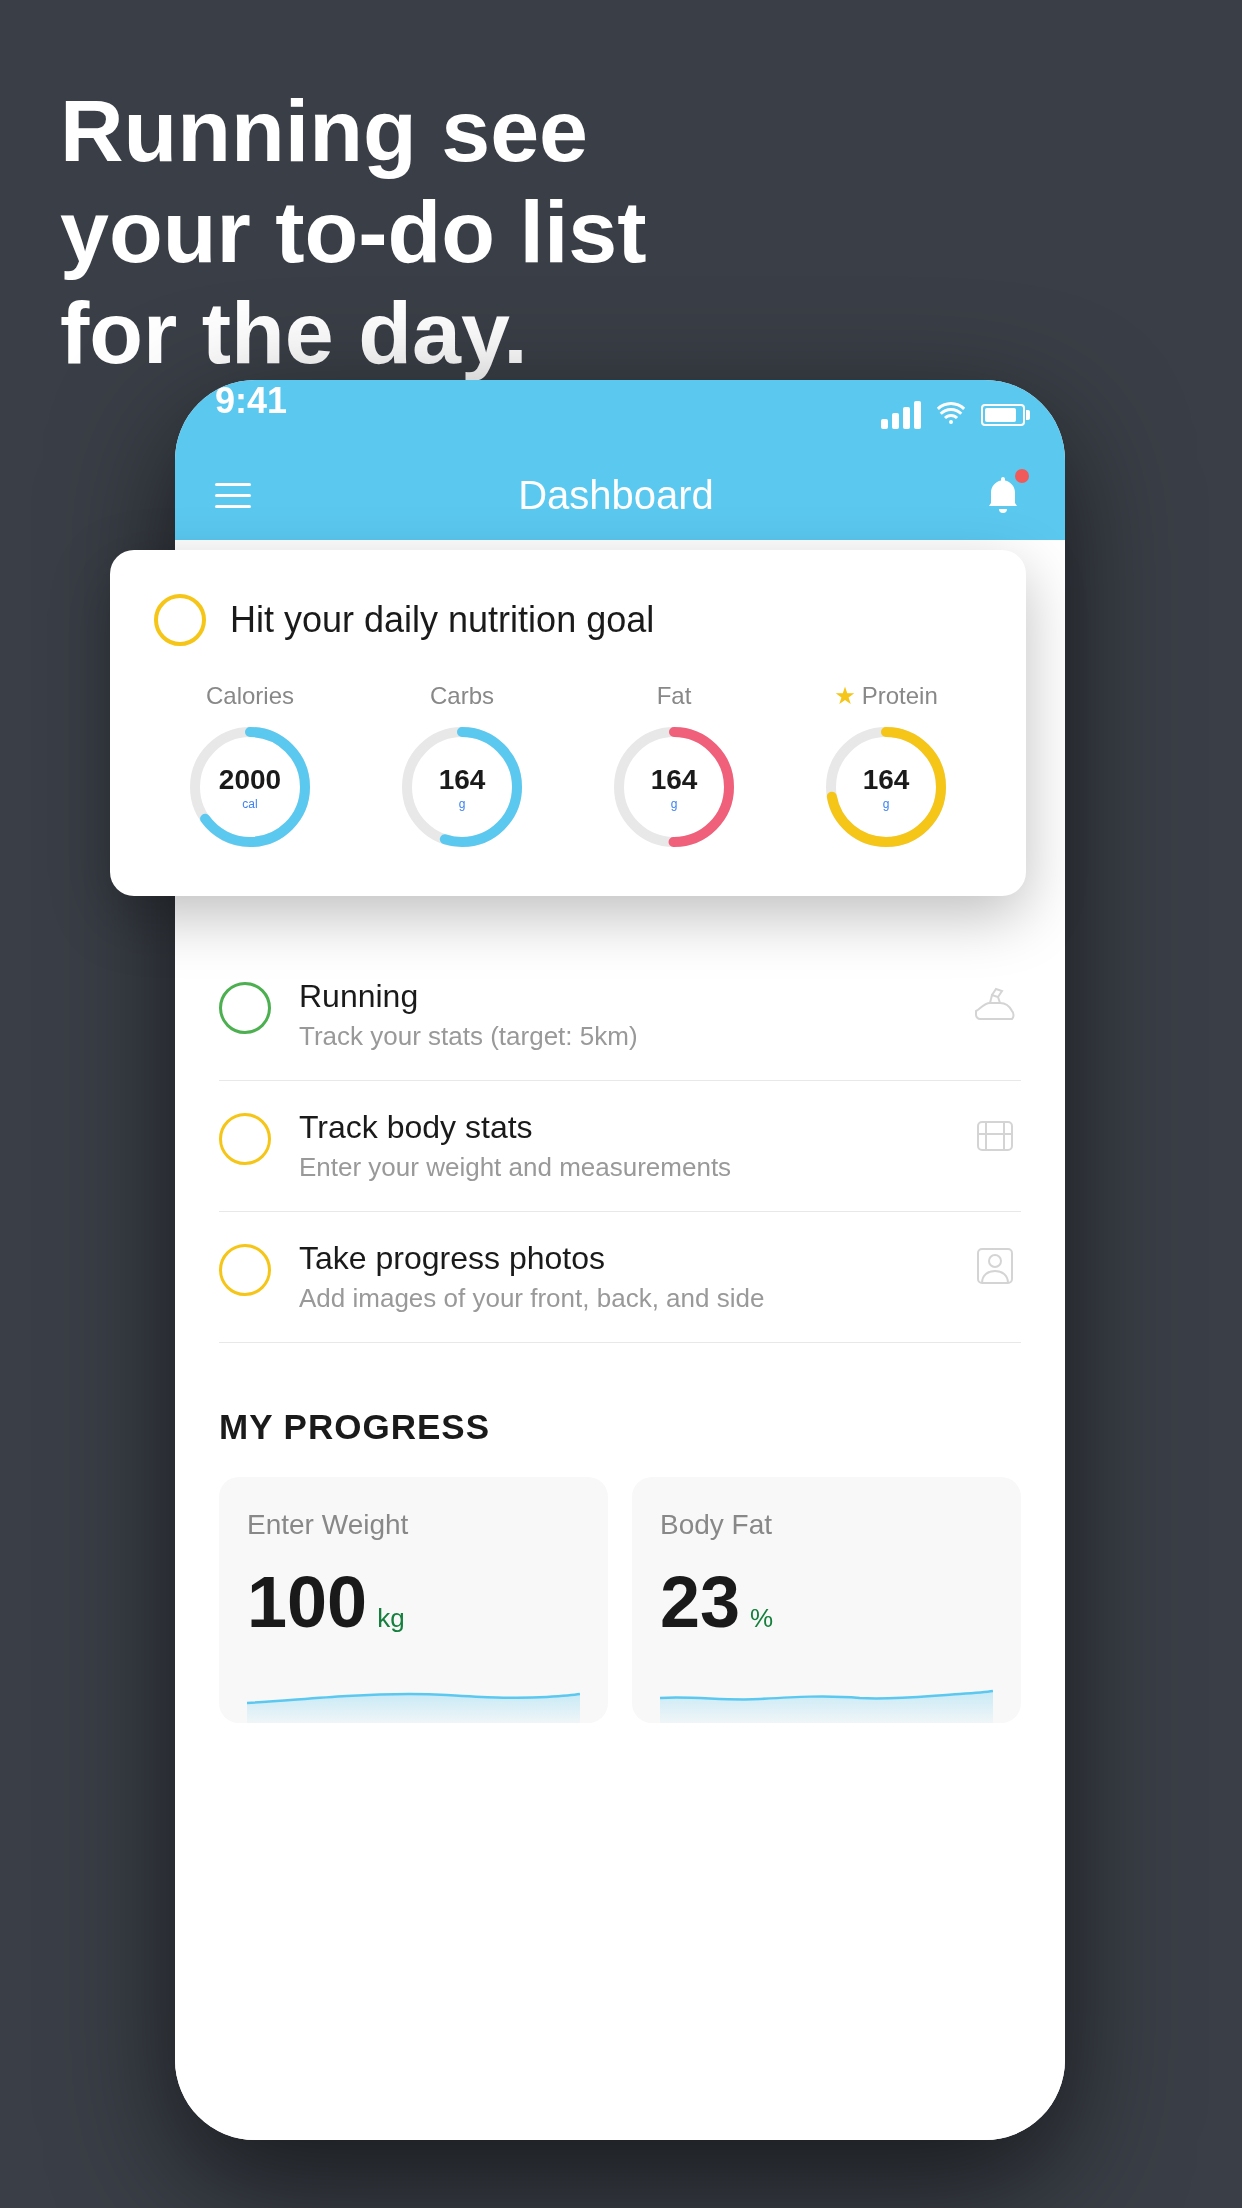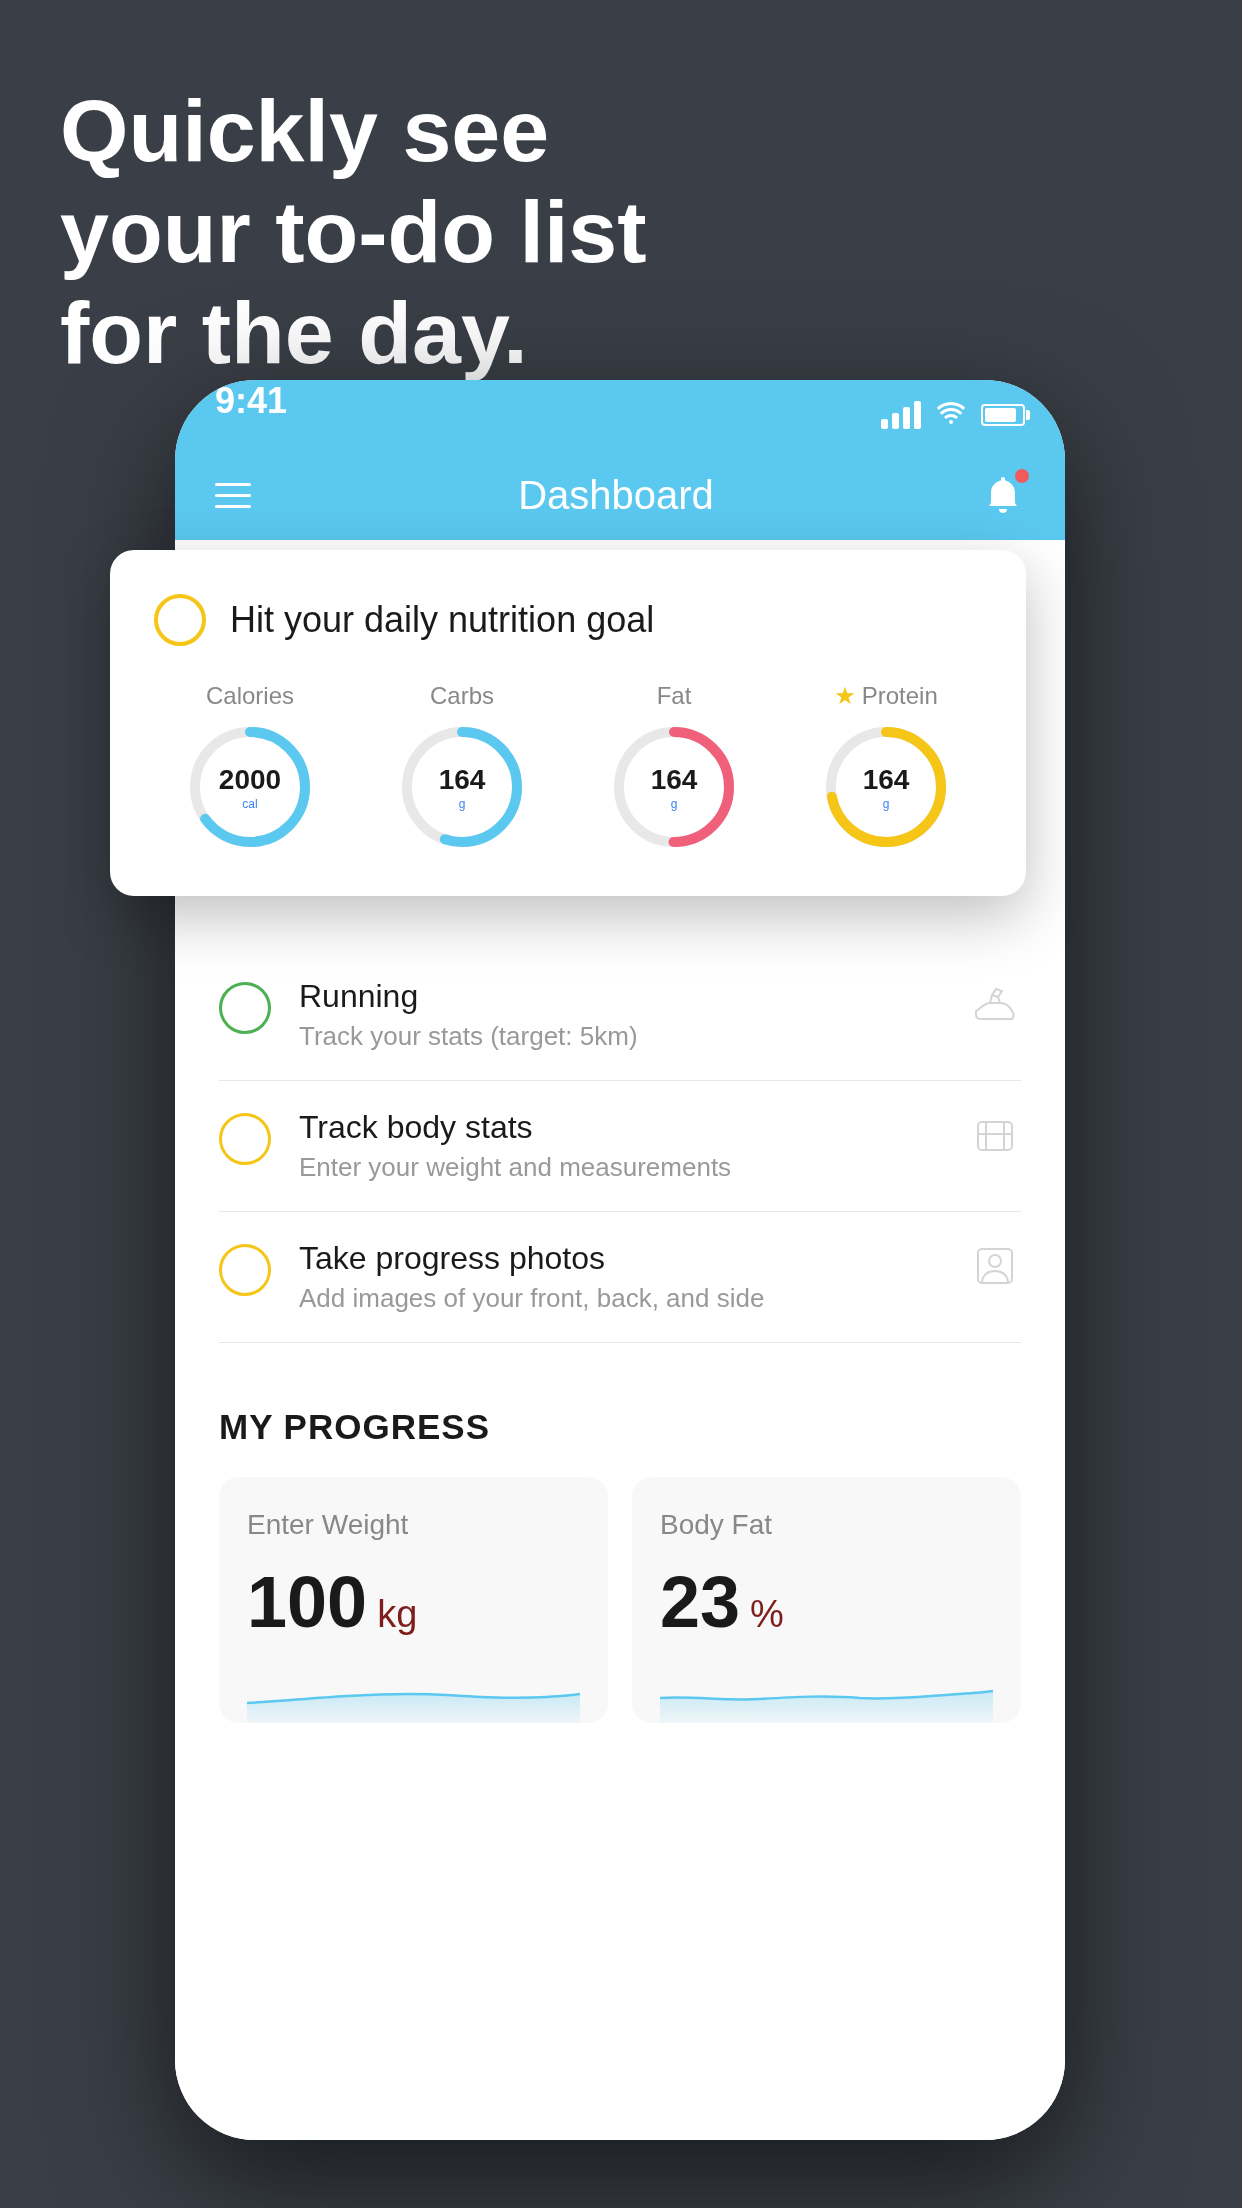--- a/index.html
+++ b/index.html
@@ -338,38 +338,38 @@
       align-items: baseline;
       gap: 10px;
       margin-bottom: 20px;
     }
     .progress-num {
       font-size: 72px;
       font-weight: 700;
       color: #1a1a1a;
     }
     .progress-unit {
-      font-size: 38px;
-      color: #7f1d1d;
+      font-size: 26px;
+      color: #15803d;
     }
     .mini-chart {
       height: 60px;
       width: 100%;
       position: relative;
     }
     .mini-chart svg {
       width: 100%;
       height: 60px;
     }
   </style>
 </head>
 <body>
 
 <div class="headline">
-  <div>Quickly see</div>
+  <div>Running see</div>
   <div>your to-do list</div>
   <div>for the day.</div>
 </div>
 
 <div class="phone">
 
   <div class="status-bar">
     <span class="status-time">9:41</span>
     <div class="status-icons">
       <div class="signal-bars">

